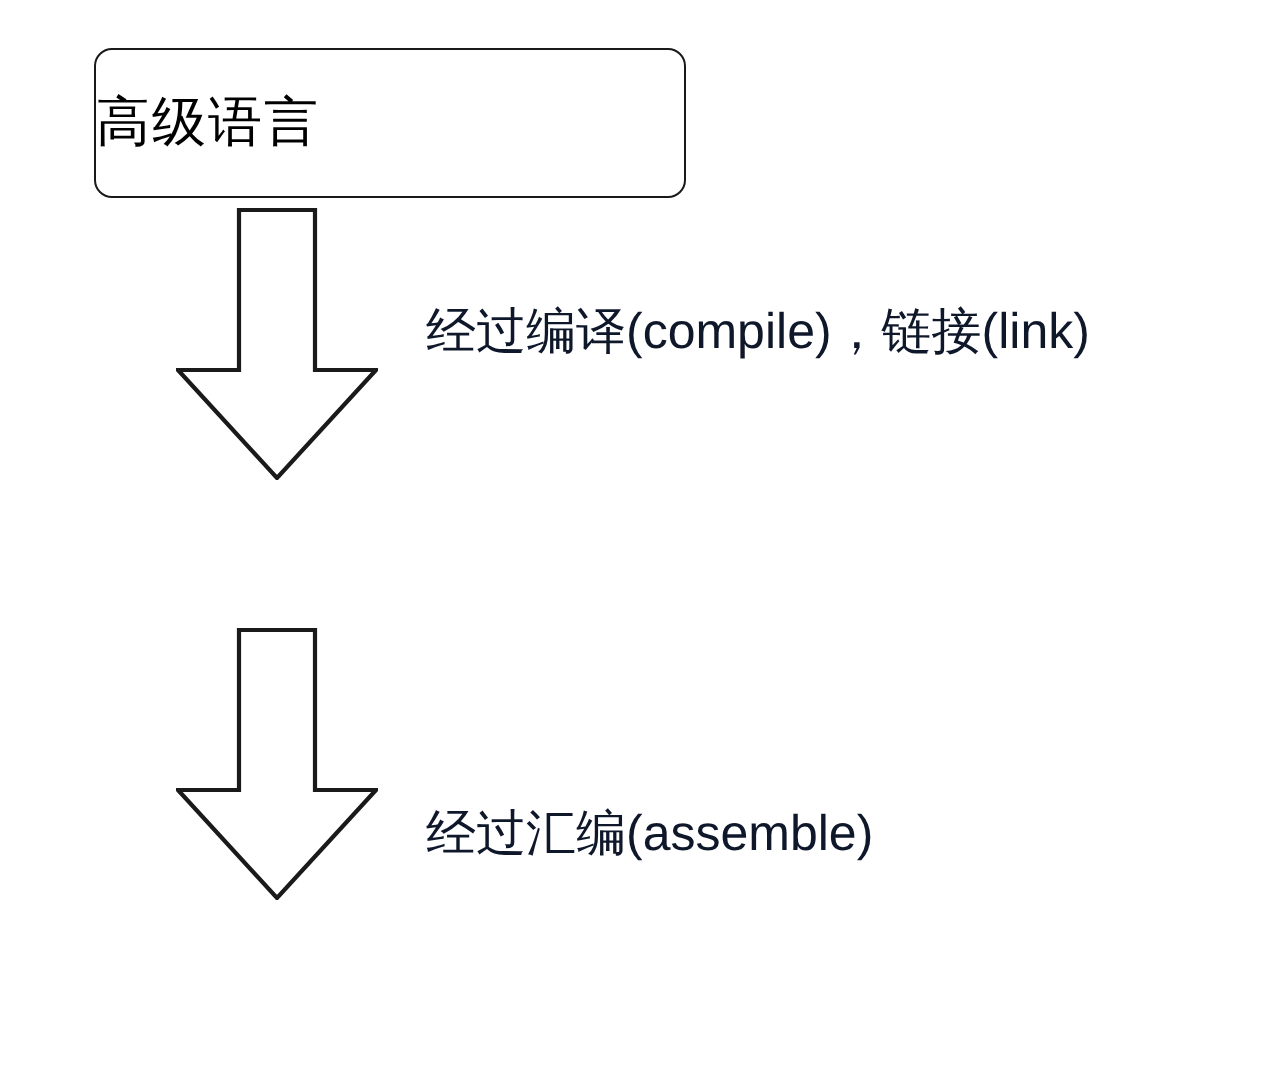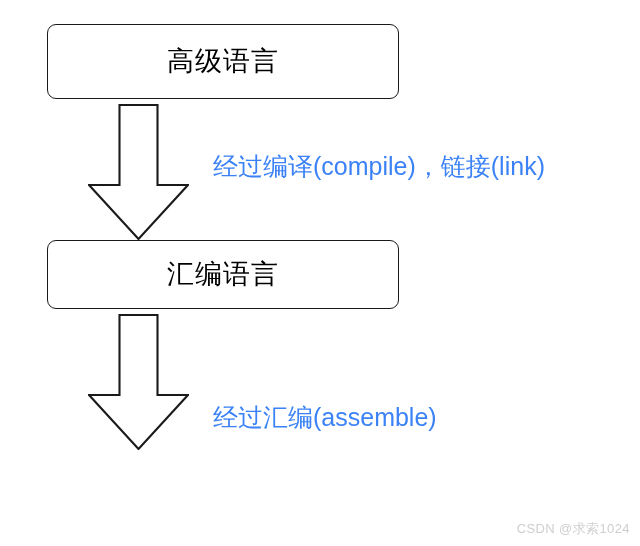--- a/index.html
+++ b/index.html
@@ -17,28 +17,28 @@
     position: relative;
     width: 640px;
     height: 546px;
     background: #ffffff;
   }
 
   
   .node-box {
     position: absolute;
     left: 47px;
-    width: 352px;
+    width: 296px;
     box-sizing: border-box;
     border: 1.6px solid #1a1a1a;
     border-radius: 9px;
     background: #ffffff;
     display: flex;
     align-items: center;
-    justify-content: center;
+    justify-content: flex-start;
   }
   .node-label {
     font-size: 27px;
     line-height: 1;
     color: #000000;
     letter-spacing: 1px;
     white-space: nowrap;
   }
 
   #box-high  { top: 24px;  height: 75px; }
@@ -64,21 +64,21 @@
     stroke-width: 2.1;
     stroke-linejoin: miter;
   }
 
   
   .edge-label {
     position: absolute;
     left: 213px;
     font-size: 25px;
     line-height: 1;
-    color: #3b82f6;
+    color: #0f172a;
     white-space: nowrap;
   }
   #label-compile  { top: 154px; }
   #label-assemble { top: 365px; margin-top: 40px; }
 
   
   #watermark {
     position: absolute;
     right: 10px;
     bottom: 8px;
@@ -98,28 +98,24 @@
   </div>
 
   <div class="arrow-wrap" id="arrow-compile">
     <svg viewBox="0 0 101 136" preserveAspectRatio="none">
       <polygon class="arrow-shape" points="31.5,1 69.5,1 69.5,81 100,81 50.5,135 1,81 31.5,81"></polygon>
     </svg>
   </div>
 
   <div class="edge-label" id="label-compile">经过编译(compile)，链接(link)</div>
 
-  <div class="node-box" id="box-asm">
-    <span class="node-label">汇编语言</span>
-  </div>
 
   <div class="arrow-wrap" id="arrow-assemble">
     <svg viewBox="0 0 101 136" preserveAspectRatio="none">
       <polygon class="arrow-shape" points="31.5,1 69.5,1 69.5,81 100,81 50.5,135 1,81 31.5,81"></polygon>
     </svg>
   </div>
 
   <div class="edge-label" id="label-assemble">经过汇编(assemble)</div>
 
 
-  <div id="watermark">CSDN @求索1024</div>
 
 </div>
 
 </body></html>

